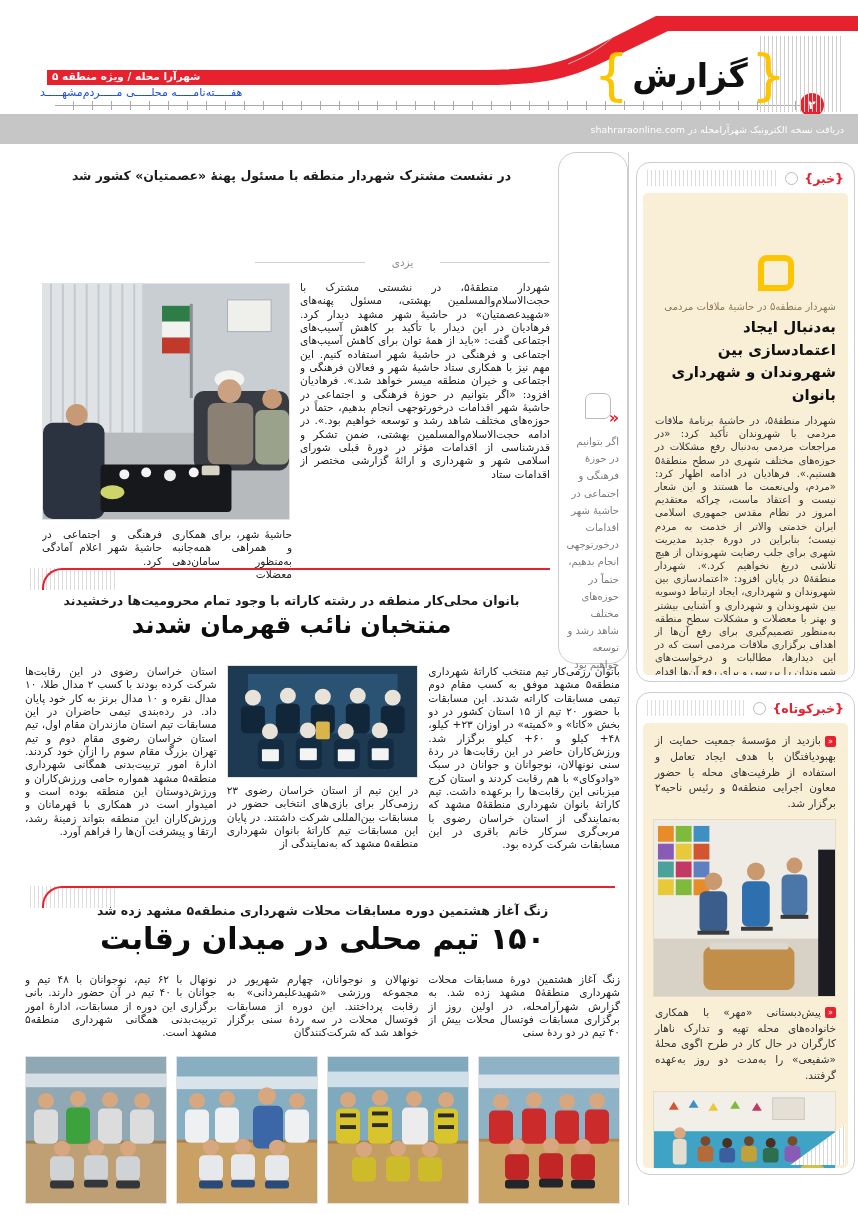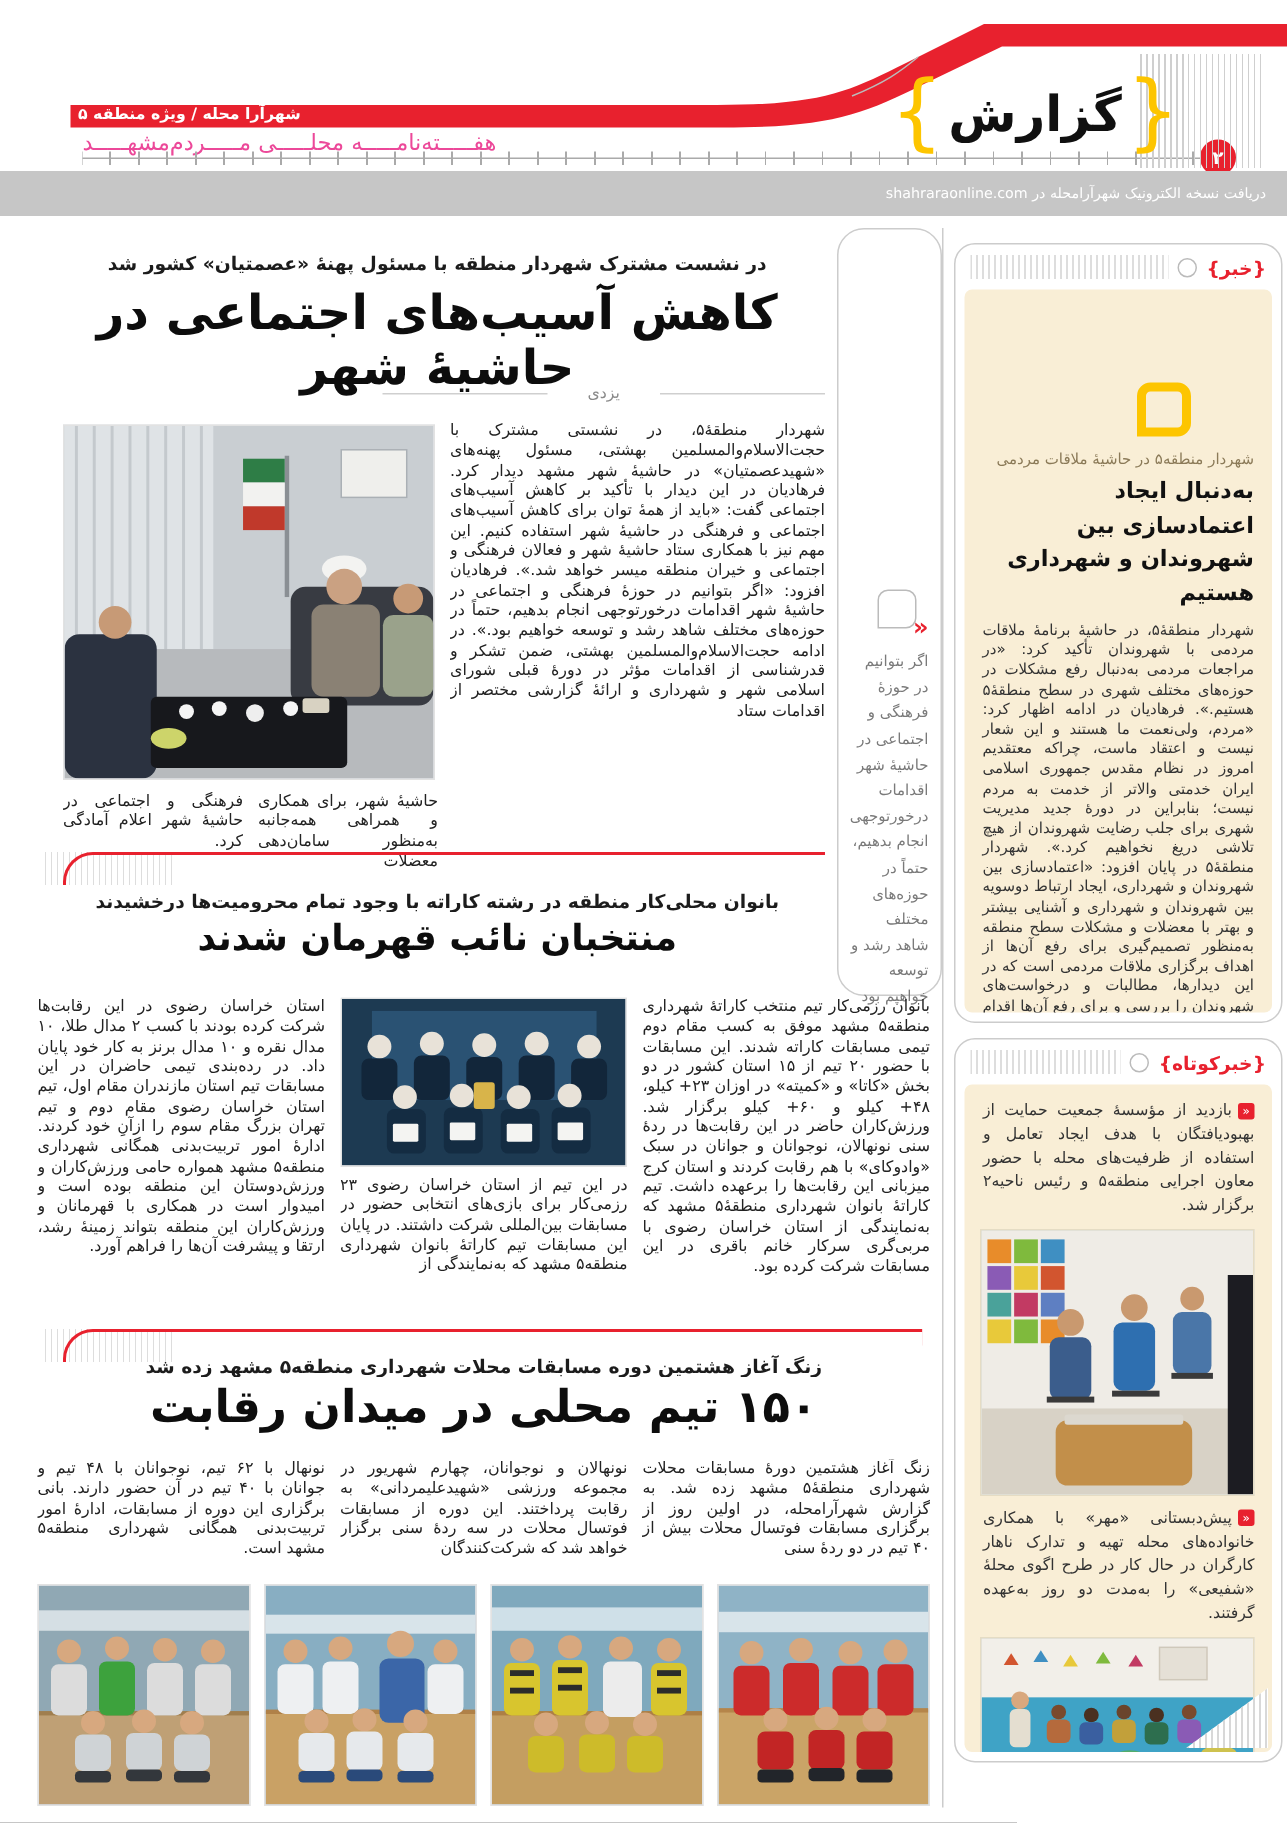--- a/index.html
+++ b/index.html
@@ -8,21 +8,21 @@
   .abs{position:absolute}
   .kicker{font-size:12.5px;font-weight:bold;color:#1c1c1c;text-align:center;white-space:nowrap;overflow:hidden}
   .headline{font-weight:bold;color:#0d0d0d;text-align:center;letter-spacing:-1px;line-height:1.15}
   .body-text{font-size:10.6px;line-height:1.26;color:#222;text-align:justify;overflow:hidden}
   .cols3{display:flex;gap:10px}
   .cols3 .col{flex:1;overflow:hidden}
   .ph{background:#dde2e6;overflow:hidden;border:1px solid #e2e2e2}
   .ph svg{display:block;width:100%;height:100%}
   
   .band-label{position:absolute;left:52px;top:70px;color:#fff;font-size:10.5px;font-weight:bold;white-space:nowrap;direction:rtl}
-  .tagline{position:absolute;left:55px;top:86px;color:#ec4899;font-size:15px;letter-spacing:1px;white-space:nowrap;direction:rtl}
+  .tagline{position:absolute;left:40px;top:86px;color:#1d4ed8;font-size:11px;letter-spacing:1px;white-space:nowrap;direction:rtl}
   .ruler{position:absolute;left:55px;top:101px;width:760px;height:9px;background:repeating-linear-gradient(to left,#aaa 0 1px,transparent 1px 19px)}
   .ruler::before{content:"";position:absolute;left:0;right:0;top:4px;height:1px;background:#aaa}
   .page-badge{position:absolute;left:800px;top:93px;width:24px;height:24px;background:#e8212e;border-radius:50%;color:#fff;font-size:12px;font-weight:bold;display:flex;align-items:center;justify-content:center}
   .badge-pin{position:absolute;left:806px;top:117px;width:0;height:0;border-left:6px solid transparent;border-right:6px solid transparent;border-top:8px solid #bcbcbc}
   .section-wrap{position:absolute;left:614px;top:36px;width:152px;height:78px;display:flex;align-items:center;justify-content:center;direction:ltr}
   .section-wrap .brace{color:#fdc500;font-size:56px;font-weight:normal;line-height:1}
   .section-wrap .word{color:#101010;font-size:33px;font-weight:bold;margin:0 3px}
   .hatch-v{background:repeating-linear-gradient(90deg,#cfcfcf 0 1px,transparent 1px 4px)}
   .dlbar{position:absolute;left:0;top:114px;width:858px;height:30px;background:#c6c6c6;display:flex;align-items:center;justify-content:flex-start;padding:0 14px}
   .dlbar span{color:#fff;font-size:9.5px;direction:rtl}
@@ -74,21 +74,20 @@
   <div class="section-wrap">
     <span class="brace">{</span>
     <span class="word">گزارش</span>
     <span class="brace">}</span>
   </div>
   <div class="dlbar">
     <span>دریافت نسخه الکترونیک شهرآرامحله در shahraraonline.com</span>
   </div>
 
   <div class="abs kicker" style="left:25px;top:168px;width:533px">در نشست مشترک شهردار منطقه با مسئول پهنهٔ «عصمتیان» کشور شد</div>
-  <div class="abs headline" style="left:25px;top:190px;width:533px;font-size:32px">کاهش آسیب‌های اجتماعی در حاشیهٔ شهر</div>
   <div class="byline" style="left:255px;top:256px;width:295px">
     <div class="rule"></div>
     <div class="name">یزدی</div>
     <div class="rule"></div>
   </div>
 
   <div class="abs ph" style="left:42px;top:283px;width:248px;height:237px">
     <svg viewBox="0 0 248 237" preserveAspectRatio="none">
       <rect width="248" height="237" fill="#c9ced2"></rect>
       <rect x="0" y="0" width="100" height="150" fill="#dfe3e6"></rect>
@@ -355,21 +354,21 @@
 
   <div class="sb-box" style="top:162px;height:520px">
     <div class="sb-head">
       <span class="sb-label"><span>{</span><span>خبر</span><span>}</span></span>
       <span class="sb-ring"></span>
       <span class="sb-hatch"></span>
     </div>
     <div class="sb-panel">
       <div class="q-glyph-yellow"></div>
       <div class="sb-kicker">شهردار منطقه۵ در حاشیهٔ ملاقات مردمی</div>
-      <div class="sb-title">به‌دنبال ایجاد اعتمادسازی بین شهروندان و شهرداری هستیم</div>
+      <div class="sb-title">به‌دنبال ایجاد اعتمادسازی بین شهروندان و شهرداری بانوان</div>
       <div class="sb-body">شهردار منطقهٔ۵، در حاشیهٔ برنامهٔ ملاقات مردمی با شهروندان تأکید کرد: «در مراجعات مردمی به‌دنبال رفع مشکلات در حوزه‌های مختلف شهری در سطح منطقهٔ۵ هستیم.». فرهادیان در ادامه اظهار کرد: «مردم، ولی‌نعمت ما هستند و این شعار نیست و اعتقاد ماست، چراکه معتقدیم امروز در نظام مقدس جمهوری اسلامی ایران خدمتی والاتر از خدمت به مردم نیست؛ بنابراین در دورهٔ جدید مدیریت شهری برای جلب رضایت شهروندان از هیچ تلاشی دریغ نخواهیم کرد.». شهردار منطقهٔ۵ در پایان افزود: «اعتمادسازی بین شهروندان و شهرداری، ایجاد ارتباط دوسویه بین شهروندان و شهرداری و آشنایی بیشتر و بهتر با معضلات و مشکلات سطح منطقه به‌منظور تصمیم‌گیری برای رفع آن‌ها از اهداف برگزاری ملاقات مردمی است که در این دیدارها، مطالبات و درخواست‌های شهروندان را بررسی و برای رفع آن‌ها اقدام خواهیم کرد.».</div>
     </div>
   </div>
 
   <div class="sb-box" style="top:692px;height:483px">
     <div class="sb-head">
       <span class="sb-label"><span>{</span><span>خبرکوتاه</span><span>}</span></span>
       <span class="sb-ring"></span>
       <span class="sb-hatch"></span>
     </div>

